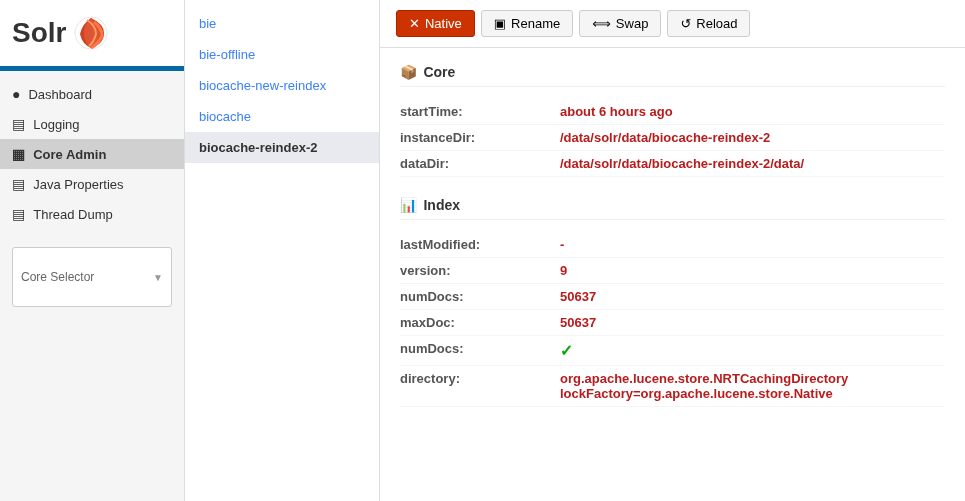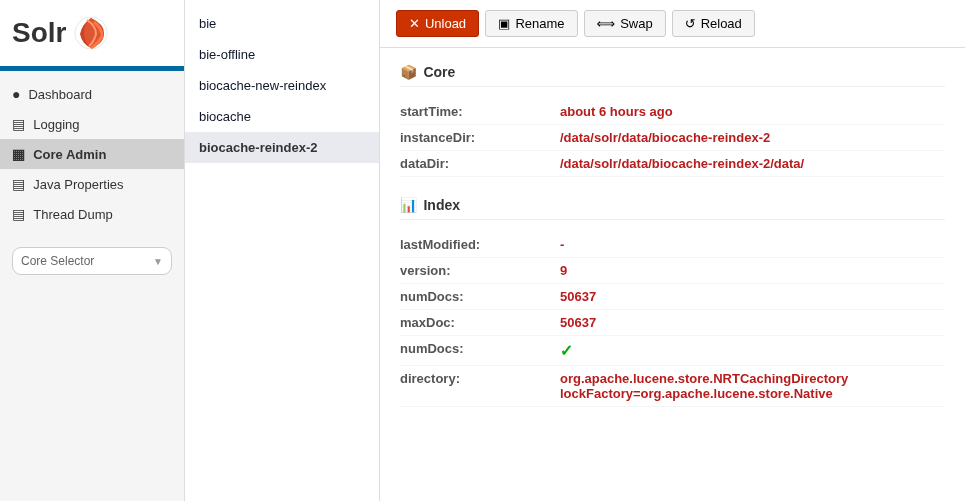--- a/index.html
+++ b/index.html
@@ -12,26 +12,26 @@
 
     .logo-area { padding: 14px 12px; display: flex; align-items: center; background: #fff; border-bottom: 5px solid #0369a1; }
     .logo-text { font-size: 28px; font-weight: bold; color: #333; margin-right: 6px; }
 
     .nav-items { padding: 8px 0; }
     .nav-item { display: flex; align-items: center; padding: 7px 12px; cursor: pointer; color: #333; text-decoration: none; }
     .nav-item.active { background: #d0d0d0; font-weight: bold; }
     .nav-icon { margin-right: 8px; font-size: 14px; }
 
     .core-selector-wrap { padding: 10px 12px; }
-    .core-selector { width: 100%; padding: 6px 8px; border: 1px solid #ccc; border-radius: 9px; background: #fff; font-size: 12px; color: #666; display: flex; align-items: center; justify-content: space-between; cursor: pointer; }
+    .core-selector { width: 100%; padding: 22px 8px; border: 1px solid #ccc; border-radius: 3px; background: #fff; font-size: 12px; color: #666; display: flex; align-items: center; justify-content: space-between; cursor: pointer; }
     .core-selector-arrow { color: #999; font-size: 10px; }
 
     
     .core-list { width: 195px; background: #fff; border-right: 1px solid #ddd; padding-top: 8px; }
-    .core-list-item { padding: 8px 14px; cursor: pointer; color: #0f172a; }
+    .core-list-item { padding: 8px 14px; cursor: pointer; color: #3b82f6; }
     .core-list-item.active { background: #e8eaf0; font-weight: bold; color: #333; }
 
     
     .main-content { flex: 1; background: #fff; overflow-y: auto; padding: 0; }
 
     .toolbar { padding: 10px 16px; border-bottom: 1px solid #ddd; display: flex; gap: 6px; align-items: center; }
     .btn { padding: 5px 12px; border: 1px solid #ccc; border-radius: 3px; cursor: pointer; font-size: 13px; display: flex; align-items: center; gap: 5px; background: #f5f5f5; }
     .btn-red { background: #cc3300; color: #fff; border-color: #aa2200; }
 
     .content-area { padding: 16px 20px; }
@@ -108,21 +108,21 @@
     </div>
     <div class="core-list-item active">
       <span>biocache-reindex-2</span>
     </div>
   </div>
 
   <div class="main-content">
     <div class="toolbar">
       <button class="btn btn-red">
         <span>✕</span>
-        <span>Unload</span>
+        <span>Native</span>
       </button>
       <button class="btn">
         <span>▣</span>
         <span>Rename</span>
       </button>
       <button class="btn">
         <span>⟺</span>
         <span>Swap</span>
       </button>
       <button class="btn">

